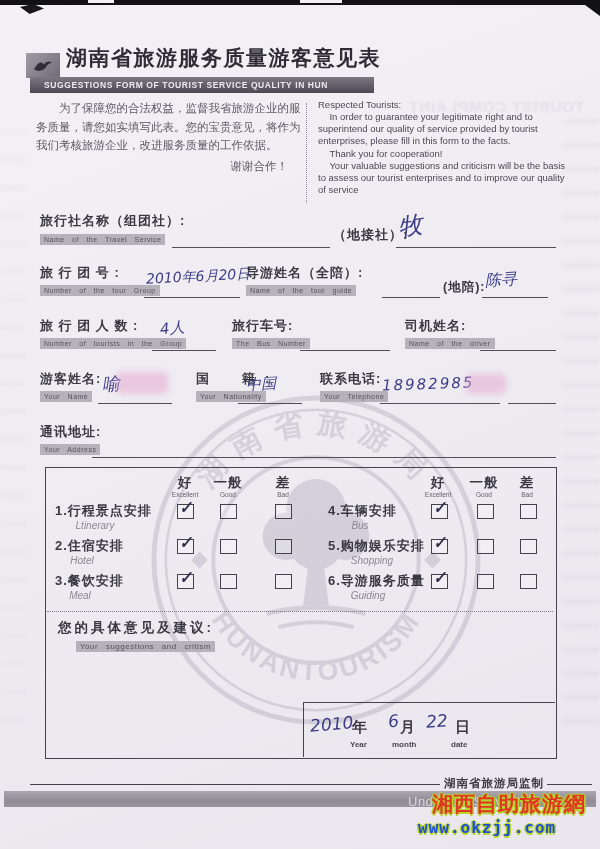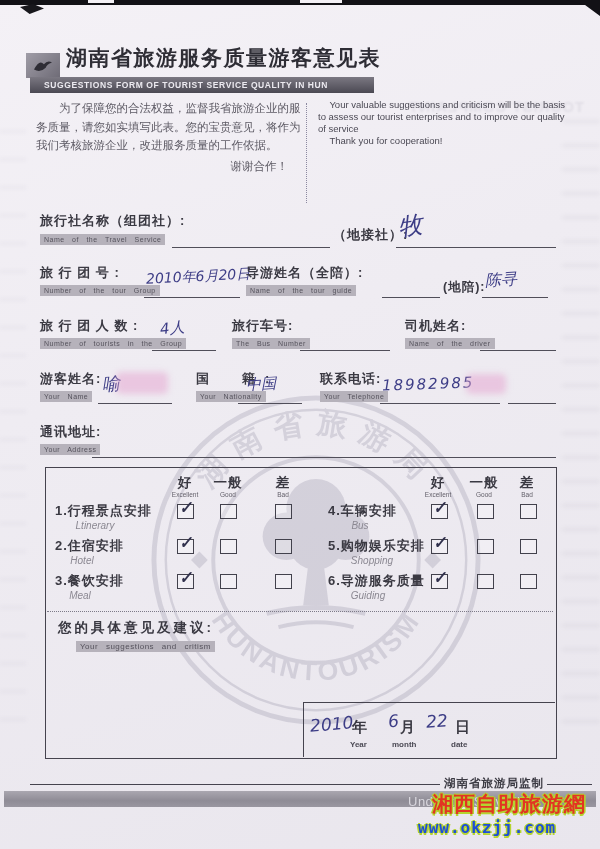--- a/index.html
+++ b/index.html
@@ -115,22 +115,24 @@
 </div>
 <div class="abs hdr-title">湖南省旅游服务质量游客意见表</div>
 <div class="abs hdr-sub">SUGGESTIONS FORM OF TOURIST SERVICE QUALITY IN HUN</div>
 
 <div class="abs intro-cn">
   <div class="cn-body">为了保障您的合法权益，监督我省旅游企业的服务质量，请您如实填写此表。您的宝贵意见，将作为我们考核旅游企业，改进服务质量的工作依据。</div>
   <div class="cn-close">谢谢合作！</div>
 </div>
 <div class="abs divider"></div>
 <div class="abs intro-en">
+  <div>Respected Tourists:</div>
+  <div class="en-p">In order to guarantee your legitimate right and to superintend our quality of service provided by tourist enterprises, please fill in this form to the facts.</div>
+  <div class="en-p">Thank you for cooperation!</div>
   <div class="en-p">Your valuable suggestions and criticism will be the basis to assess our tourist enterprises and to improve our quality of service</div>
-  <div class="en-p">Thank you for cooperation!</div>
 </div>
 
 <span class="abs lbl" style="left:40px;top:212px">旅行社名称（组团社）:</span>
 <span class="abs entag" style="left:40px;top:234px">Name of the Travel Service</span>
 <span class="abs uline" style="left:172px;top:247px;width:158px"></span>
 <span class="abs lbl" style="left:333px;top:226px">（地接社）:</span>
 <span class="abs hw" style="left:398px;top:210px;font-size:24px;transform:rotate(-8deg)">牧</span>
 <span class="abs uline" style="left:396px;top:247px;width:160px"></span>
 
 <span class="abs lbl" style="left:40px;top:264px">旅 行 团 号 :</span>

